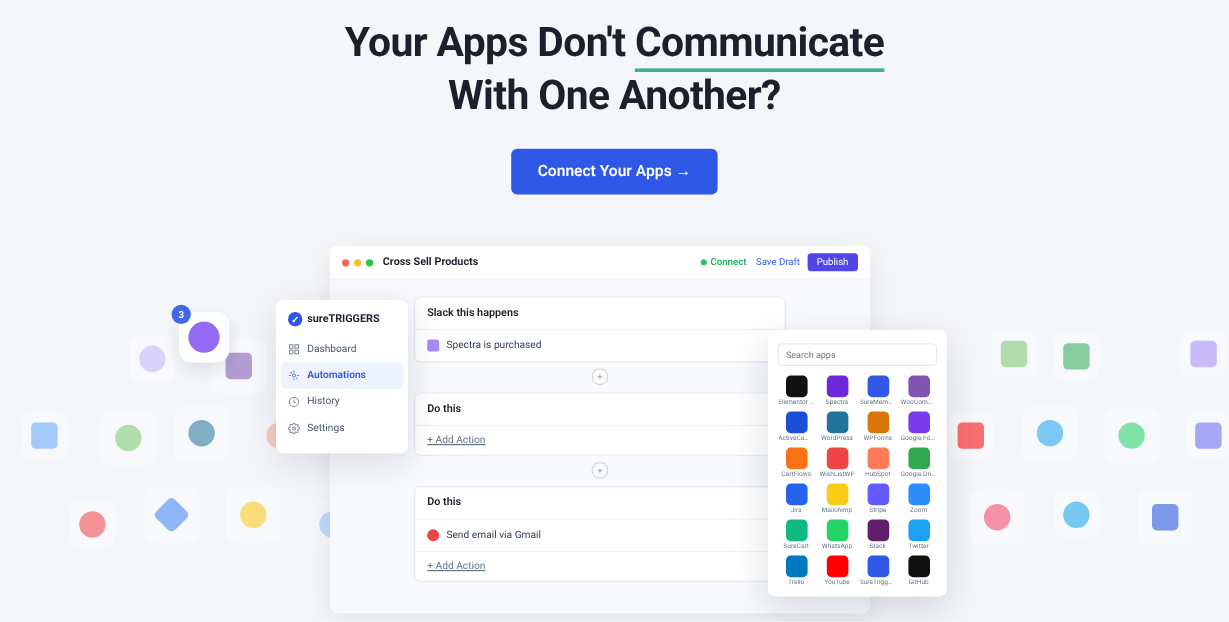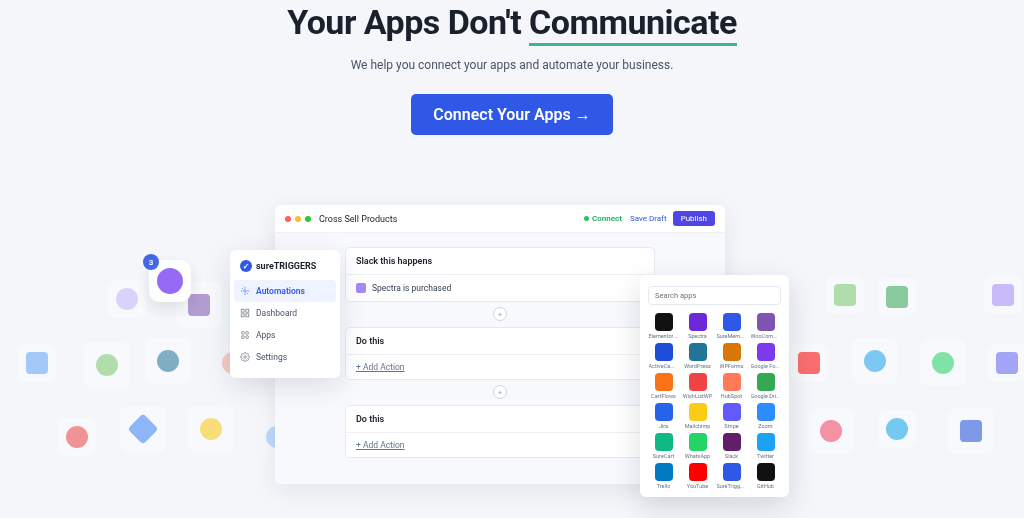--- a/index.html
+++ b/index.html
@@ -1,33 +1,33 @@
 <!DOCTYPE html>
 <html><head>
 <meta charset="utf-8">
 <style>
 * { margin: 0; padding: 0; box-sizing: border-box; font-family: -apple-system, BlinkMacSystemFont, "Segoe UI", Roboto, Helvetica, Arial, sans-serif; }
 body { background: #f4f6fa; width: 1024px; height: 518px; overflow: hidden; position: relative; }
 
-.hero { text-align: center; position: relative; z-index: 2; }
+.hero { text-align: center; position: relative; z-index: 2; margin-top: 14px; }
 .headline { font-size: 34px; font-weight: 700; color: #1a202c; line-height: 1.3; letter-spacing: -0.5px; }
 .headline .underline { border-bottom: 3px solid #3fb28f; padding-bottom: 1px; }
 .subhead { margin-top: 14px; font-size: 12px; color: #4a5568; }
-.cta { display: inline-flex; align-items: center; gap: 6px; margin-top: 22px; background: #2f58e6; color: #fff; border: none; font-weight: 600; font-size: 16px; padding: 11px 22px; border-radius: 5px; cursor: pointer; }
+.cta { display: inline-flex; align-items: center; gap: 6px; margin-top: 22px; background: #2f58e6; color: #fff; border: none; font-weight: 600; font-size: 13px; padding: 11px 22px; border-radius: 5px; cursor: pointer; }
 .bg-icons { position: absolute; inset: 0; pointer-events: none; }
 .bg-icon { position: absolute; width: 38px; height: 38px; border-radius: 8px; background: rgba(255,255,255,0.6); display: flex; align-items: center; justify-content: center; opacity: 0.55; }
 .bg-icon.big { width: 46px; height: 46px; }
 .bg-icon .dot { width: 22px; height: 22px; border-radius: 50%; }
 
 .builder { position: absolute; left: 275px; top: 205px; width: 450px; background: #fff; border-radius: 6px; box-shadow: 0 6px 24px rgba(16,24,40,.08); z-index: 3; overflow: hidden; }
 .builder-head { display: flex; align-items: center; padding: 6px 10px; border-bottom: 1px solid #eef0f4; }
 .dots { display: flex; gap: 4px; margin-right: 8px; }
 .dots span { width: 6px; height: 6px; border-radius: 50%; }
 .dots .r { background: #ff5f56; } .dots .y { background: #ffbd2e; } .dots .g { background: #27c93f; }
-.builder-title { font-size: 9px; font-weight: 400; color: #1a202c; flex: 1; }
+.builder-title { font-size: 9px; font-weight: 700; color: #1a202c; flex: 1; }
 .status-pill { font-size: 8px; color: #1fae5f; font-weight: 600; display: flex; align-items: center; gap: 3px; margin-right: 8px; }
 .status-pill::before { content: ""; width: 5px; height: 5px; border-radius: 50%; background: #22c55e; }
 .save-draft { font-size: 8px; color: #2f58e6; margin-right: 6px; cursor: pointer; }
 .publish { font-size: 8px; background: #4f46e5; color: #fff; border: none; padding: 3px 8px; border-radius: 3px; cursor: pointer; }
 
 .builder-body { background: #f7f9fc; padding: 14px 70px 16px; position: relative; }
 .step-card { background: #fff; border: 1px solid #e6e9ef; border-radius: 5px; margin-bottom: 10px; }
 .step-head { font-size: 9px; font-weight: 600; color: #1a202c; padding: 8px 10px; }
 .step-row { border-top: 1px solid #eef0f4; padding: 8px 10px; font-size: 8.5px; color: #334155; display: flex; align-items: center; gap: 6px; }
 .step-row .mini { width: 10px; height: 10px; border-radius: 2px; display: inline-block; }
@@ -54,22 +54,22 @@
 .badge-float { position: absolute; left: 149px; top: 260px; width: 42px; height: 42px; background: #fff; border-radius: 10px; display: flex; align-items: center; justify-content: center; box-shadow: 0 6px 16px rgba(16,24,40,.12); z-index: 4; opacity: 0.9; }
 .badge-float .core { width: 26px; height: 26px; border-radius: 50%; background: #8b5cf6; }
 .badge-float .count { position: absolute; top: -6px; left: -6px; width: 16px; height: 16px; border-radius: 50%; background: #2f58e6; color: #fff; font-size: 8px; font-weight: 700; display: flex; align-items: center; justify-content: center; }
 </style>
 </head>
 <body>
 
 <div class="hero">
   <h1 class="headline">
     <span>Your Apps Don't </span><span class="underline">Communicate</span><br>
+    <span>With One Another?</span>
   </h1>
-  <p class="subhead">We help you connect your apps and automate your business.</p>
   <button class="cta">
       <span>Connect Your Apps →</span>
     </button>
 </div>
 
 <div class="bg-icons">
   <div class="bg-icon" style="left:58px; top:418px;">
       <div class="dot" style="background:#ef4444;"></div>
     </div>
   <div class="bg-icon big" style="left:84px; top:342px;">
@@ -160,54 +160,56 @@
         </div>
     </div>
     <div class="connector">+</div>
     <div class="step-card">
       <div class="step-head">Do this</div>
       <div class="add-action">+   Add Action</div>
     </div>
     <div class="connector">+</div>
     <div class="step-card">
       <div class="step-head">Do this</div>
+      <div class="step-row">
+          <span class="mini red"></span>
+          <span>Send email via Gmail</span>
+        </div>
       <div class="add-action">+   Add Action</div>
     </div>
   </div>
 </div>
 
 <div class="sidebar">
   <div class="brand">
     <span class="logo">✓</span>
       <span>sureTRIGGERS</span>
-  </div>
-  <div class="nav-item active">
-    <svg class="nav-icon" viewBox="0 0 24 24" fill="none" stroke="currentColor" stroke-width="2">
-        <circle cx="12" cy="12" r="3"></circle>
-        <path d="M12 2v4M12 18v4M4.9 4.9l2.8 2.8M16.3 16.3l2.8 2.8M2 12h4M18 12h4"></path>
-      </svg>
-    <span>Automations</span>
   </div>
   <div class="nav-item">
     <svg class="nav-icon" viewBox="0 0 24 24" fill="none" stroke="currentColor" stroke-width="2">
         <rect x="3" y="3" width="7" height="7"></rect>
         <rect x="14" y="3" width="7" height="7"></rect>
         <rect x="3" y="14" width="7" height="7"></rect>
         <rect x="14" y="14" width="7" height="7"></rect>
       </svg>
     <span>Dashboard</span>
   </div>
+  <div class="nav-item active">
+    <svg class="nav-icon" viewBox="0 0 24 24" fill="none" stroke="currentColor" stroke-width="2">
+        <circle cx="12" cy="12" r="3"></circle>
+        <path d="M12 2v4M12 18v4M4.9 4.9l2.8 2.8M16.3 16.3l2.8 2.8M2 12h4M18 12h4"></path>
+      </svg>
+    <span>Automations</span>
+  </div>
   <div class="nav-item">
     <svg class="nav-icon" viewBox="0 0 24 24" fill="none" stroke="currentColor" stroke-width="2">
-        <rect x="4" y="4" width="6" height="6" rx="1"></rect>
-        <rect x="14" y="4" width="6" height="6" rx="1"></rect>
-        <rect x="4" y="14" width="6" height="6" rx="1"></rect>
-        <rect x="14" y="14" width="6" height="6" rx="1"></rect>
+        <circle cx="12" cy="12" r="9"></circle>
+        <path d="M12 7v5l3 2"></path>
       </svg>
-    <span>Apps</span>
+    <span>History</span>
   </div>
   <div class="nav-item">
     <svg class="nav-icon" viewBox="0 0 24 24" fill="none" stroke="currentColor" stroke-width="2">
         <circle cx="12" cy="12" r="3"></circle>
         <path d="M19.4 15a1.65 1.65 0 0 0 .33 1.82l.06.06a2 2 0 1 1-2.83 2.83l-.06-.06a1.65 1.65 0 0 0-1.82-.33 1.65 1.65 0 0 0-1 1.51V21a2 2 0 0 1-4 0v-.09a1.65 1.65 0 0 0-1-1.51 1.65 1.65 0 0 0-1.82.33l-.06.06a2 2 0 1 1-2.83-2.83l.06-.06a1.65 1.65 0 0 0 .33-1.82 1.65 1.65 0 0 0-1.51-1H3a2 2 0 0 1 0-4h.09a1.65 1.65 0 0 0 1.51-1 1.65 1.65 0 0 0-.33-1.82l-.06-.06a2 2 0 1 1 2.83-2.83l.06.06a1.65 1.65 0 0 0 1.82.33h0a1.65 1.65 0 0 0 1-1.51V3a2 2 0 0 1 4 0v.09a1.65 1.65 0 0 0 1 1.51h0a1.65 1.65 0 0 0 1.82-.33l.06-.06a2 2 0 1 1 2.83 2.83l-.06.06a1.65 1.65 0 0 0-.33 1.82v0a1.65 1.65 0 0 0 1.51 1H21a2 2 0 0 1 0 4h-.09a1.65 1.65 0 0 0-1.51 1z"></path>
       </svg>
     <span>Settings</span>
   </div>
 </div>
 

